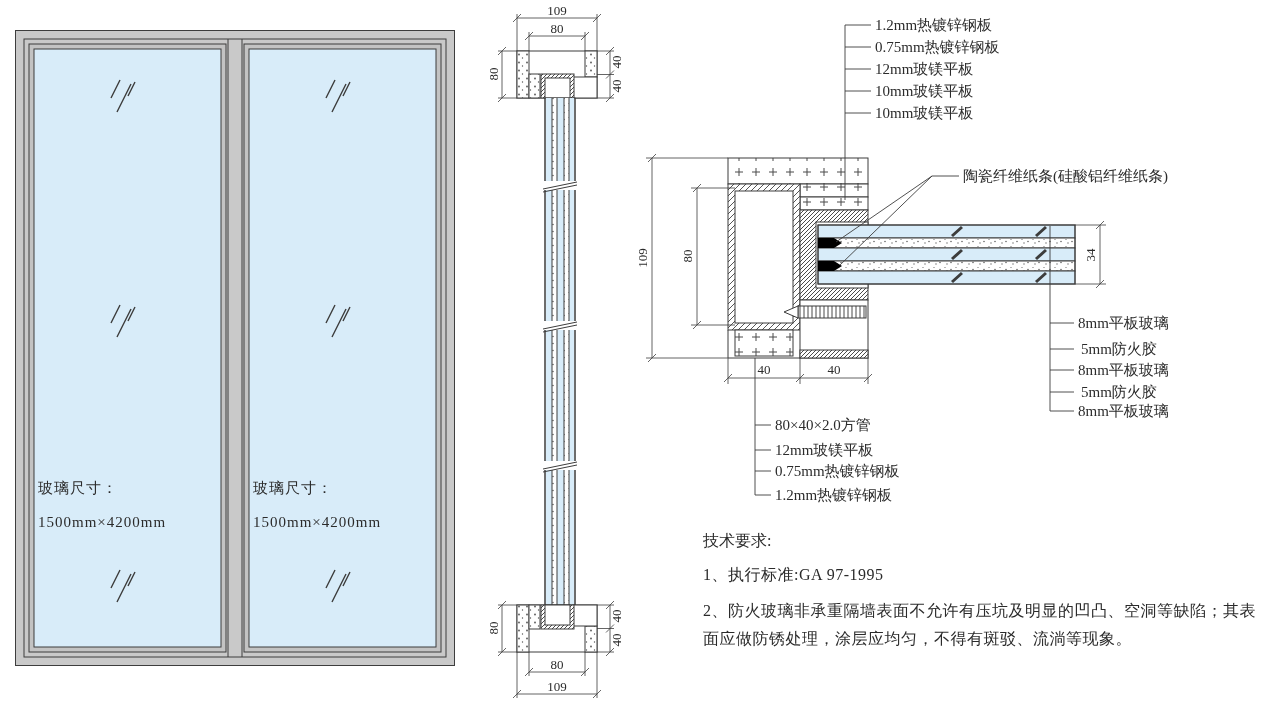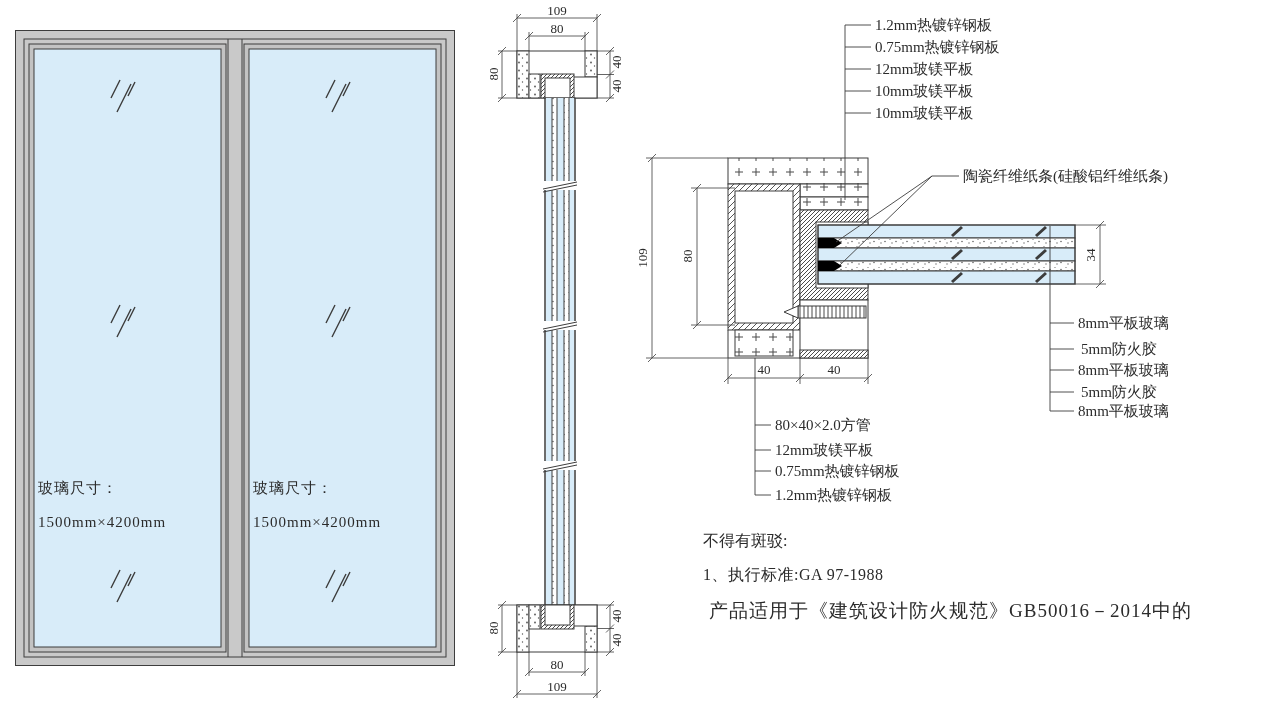--- a/index.html
+++ b/index.html
@@ -314,18 +314,19 @@
     <text class="lbltxt" x="451" y="397">5mm防火胶</text>
     <text class="lbltxt" x="448" y="416">8mm平板玻璃</text>
     <text class="lbltxt" x="145" y="430">80×40×2.0方管</text>
     <text class="lbltxt" x="145" y="455">12mm玻镁平板</text>
     <text class="lbltxt" x="145" y="476">0.75mm热镀锌钢板</text>
     <text class="lbltxt" x="145" y="500">1.2mm热镀锌钢板</text>
   </g>
 </svg>
 
 <div id="notes">
-  <p class="n-title">不得有斑驳:</p>
-  <p class="n-item1">1、执行标准:GA 97-1988</p>
+  <p class="n-title">技术要求:</p>
+  <p class="n-item1">1、执行标准:GA 97-1995</p>
+  <p class="n-item2">2、防火玻璃非承重隔墙表面不允许有压坑及明显的凹凸、空洞等缺陷；其表面应做防锈处理，涂层应均匀，不得有斑驳、流淌等现象。</p>
   <p class="n-app">
-    <span>产品适用于《建筑设计防火规范》GB50016－2014中的</span><br>
+    <br>
   </p>
 </div>
 
 </body></html>

